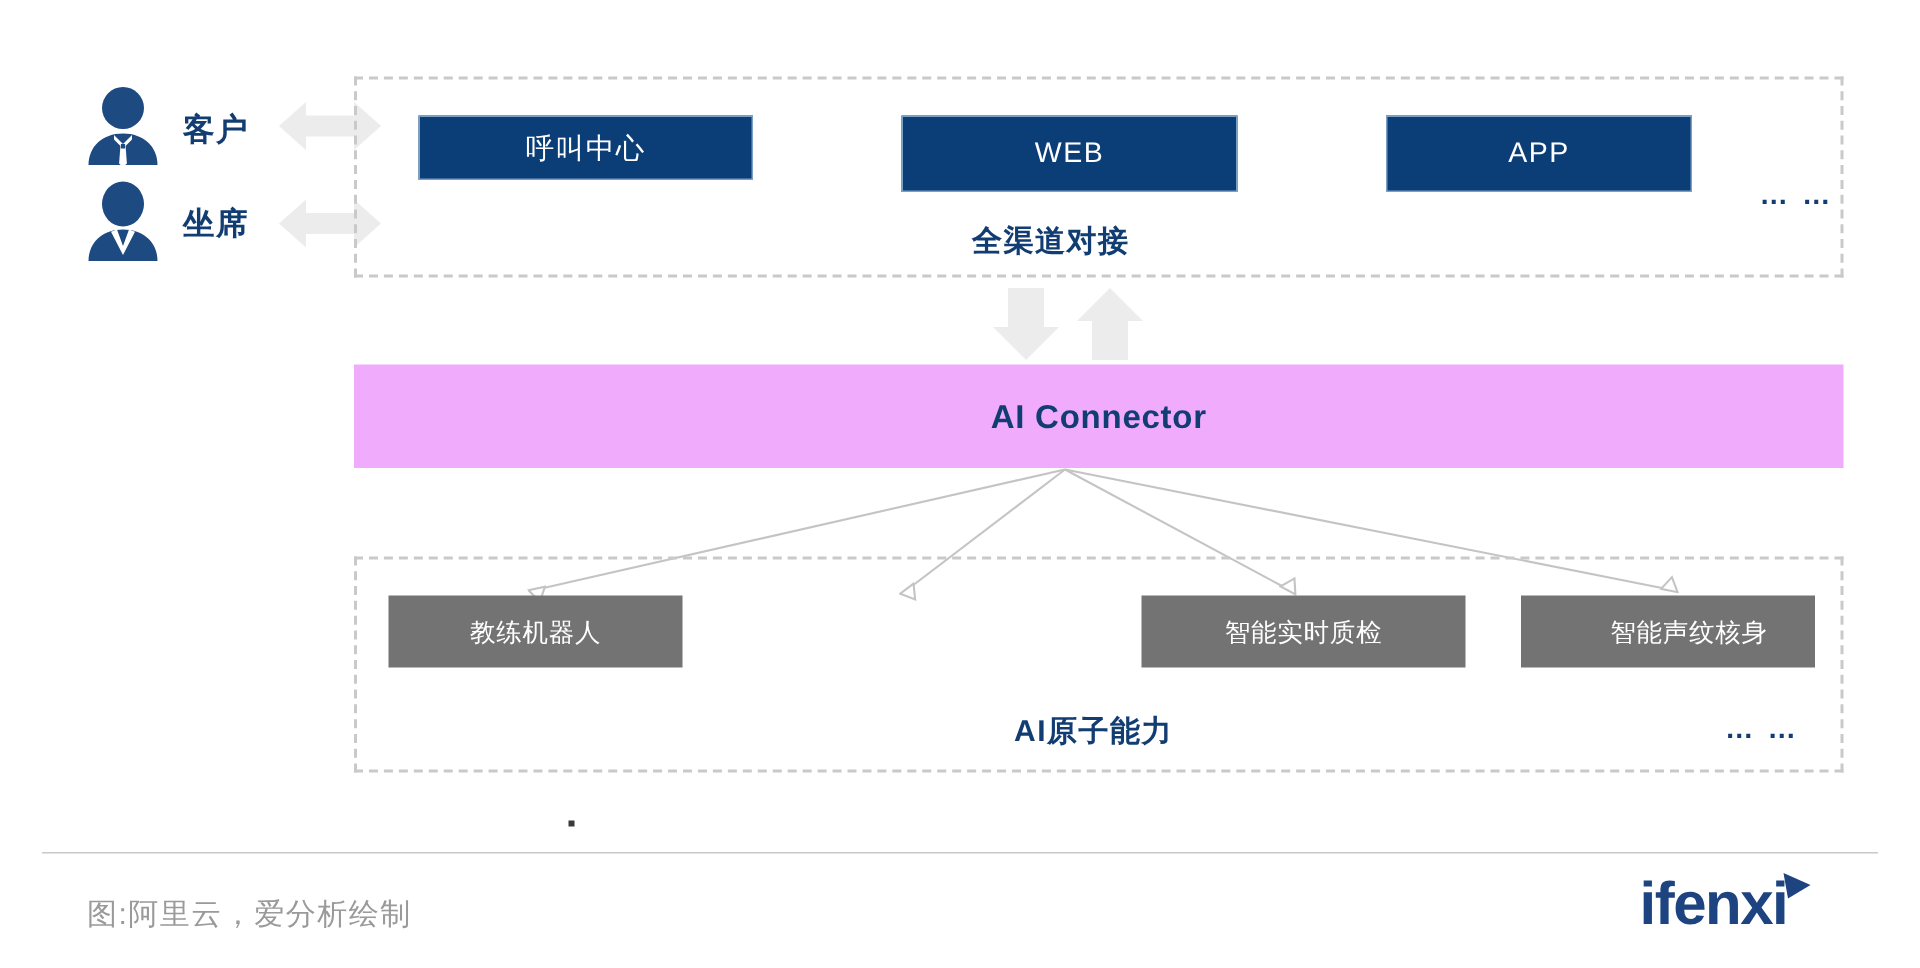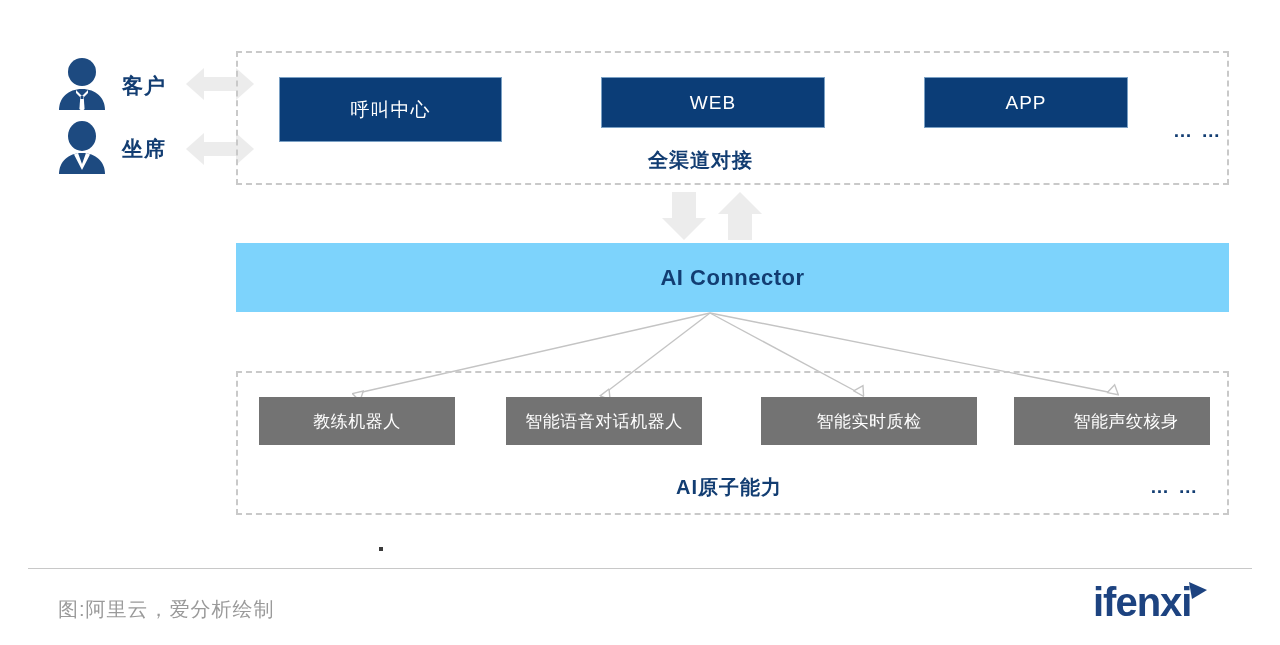--- a/index.html
+++ b/index.html
@@ -98,21 +98,21 @@
     font-size: 19px;
     font-weight: bold;
     color: #123d72;
     letter-spacing: 2px;
     white-space: nowrap;
   }
 
   
   .connector-band {
     position: absolute;
-    background: #7dd3fc;
+    background: #f0abfc;
     display: flex;
     align-items: center;
     justify-content: center;
   }
   .connector-band span {
     font-size: 22px;
     font-weight: bold;
     color: #123d72;
     letter-spacing: 0.5px;
   }
@@ -192,21 +192,21 @@
   </div>
 
   <div class="dbl-arrow" style="left:186px; top:129px;">
     <svg viewBox="0 0 68 40" width="68" height="40">
       <path d="M0 20 L18 4 L18 13 L50 13 L50 4 L68 20 L50 36 L50 27 L18 27 L18 36 Z" fill="#ececec"></path>
     </svg>
   </div>
 
   <div class="dashed-box" style="left:236px; top:51px; width:993px; height:134px;"></div>
 
-  <div class="navy-box" style="left:279px; top:77px; width:223px; height:65px;">
+  <div class="navy-box" style="left:279px; top:77px; width:223px; height:43px;">
     <span>呼叫中心</span>
   </div>
 
   <div class="navy-box" style="left:601px; top:77px; width:224px; height:51px;">
     <span>WEB</span>
   </div>
 
   <div class="navy-box" style="left:924px; top:77px; width:204px; height:51px;">
     <span>APP</span>
   </div>
@@ -241,23 +241,20 @@
     <line x1="710" y1="313" x2="859" y2="393" stroke="#c4c4c4" stroke-width="1.4" marker-end="url(#tri)"></line>
     <line x1="710" y1="313" x2="1113" y2="393" stroke="#c4c4c4" stroke-width="1.4" marker-end="url(#tri)"></line>
   </svg>
 
   <div class="dashed-box" style="left:236px; top:371px; width:993px; height:144px;"></div>
 
   <div class="cyan-box" style="left:259px; top:397px; width:196px; height:48px;">
     <span>教练机器人</span>
   </div>
 
-  <div class="cyan-box" style="left:506px; top:397px; width:196px; height:48px;">
-    <span>智能语音对话机器人</span>
-  </div>
 
   <div class="cyan-box" style="left:761px; top:397px; width:216px; height:48px;">
     <span>智能实时质检</span>
   </div>
 
   <div class="cyan-box" style="left:1014px; top:397px; width:196px; height:48px;padding-left:28px;">
     <span>智能声纹核身</span>
   </div>
 
   <div class="section-title" style="left:676px; top:474px;">AI原子能力</div>

